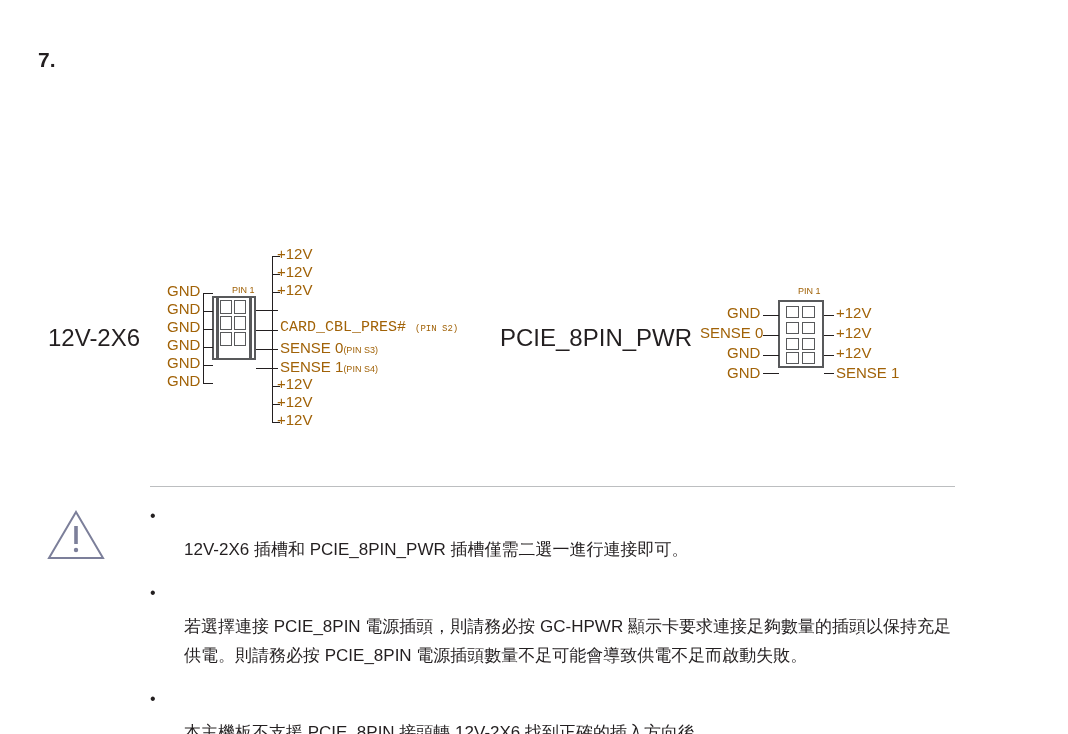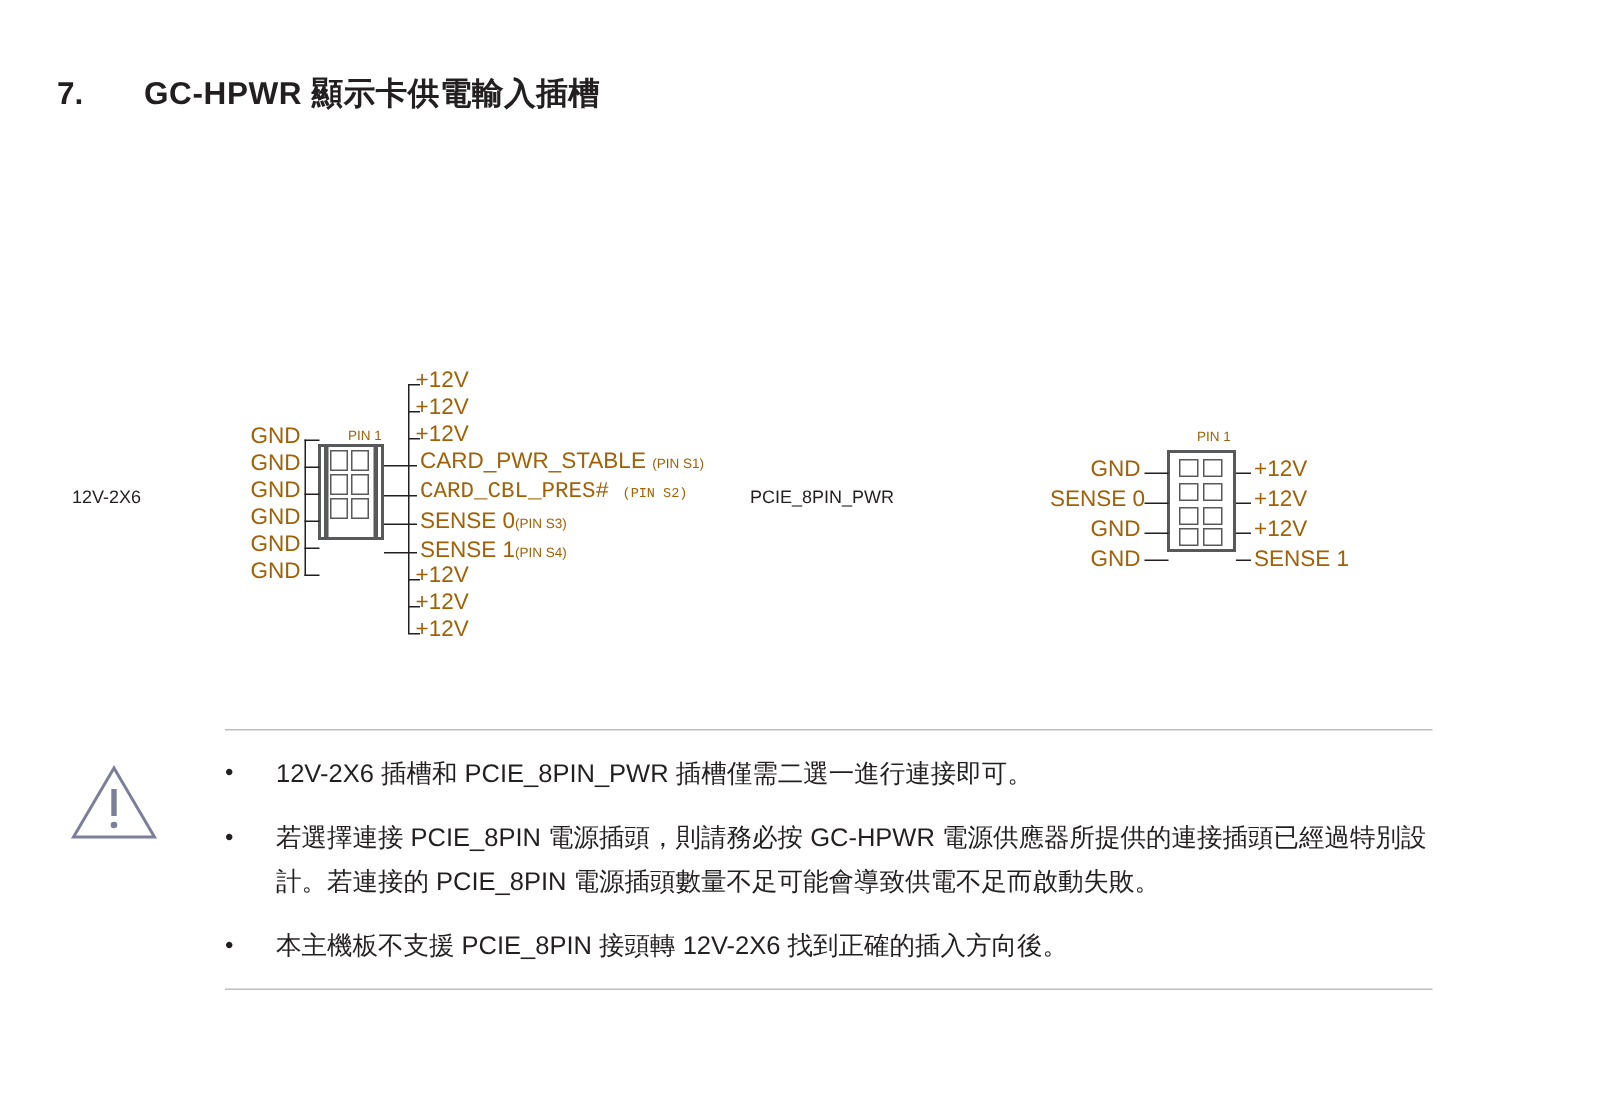--- a/index.html
+++ b/index.html
@@ -73,21 +73,21 @@
     font-size: 15px;
     color: #a16207;
     white-space: nowrap;
   }
   .lbl.tiny {
     font-size: 9px;
   }
 
   .connector-title {
     position: absolute;
-    font-size: 12px;
+    font-size: 24px;
     color: #231f20;
     white-space: nowrap;
   }
 
   
   .conn-box {
     position: absolute;
     border: 2px solid #58595b;
     background: #ffffff;
     box-sizing: border-box;
@@ -140,38 +140,38 @@
   }
   .note-bullet {
     width: 34px;
     flex: 0 0 34px;
     text-align: left;
     font-size: 16px;
     line-height: 29px;
   }
   .note-text {
     flex: 1;
+    margin-top: 34px;
   }
 
   .warn-icon {
     position: absolute;
     left: 46px;
     top: 508px;
     width: 60px;
     height: 54px;
   }
 </style>
 </head>
 <body>
 
 <div class="page">
 
   <div class="heading">
     <span class="heading-num">7.</span>
-    <span class="heading-text">GC-HPWR 顯示卡供電輸入插槽</span>
   </div>
 
 
   <div class="diagram">
 
     <div class="connector-title" style="left:48px; top:88px;">12V-2X6</div>
 
     <div class="lbl tiny" style="left:232px; top:49px;">PIN 1</div>
 
     <div class="conn-box" style="left:212px; top:60px; width:44px; height:64px;"></div>
@@ -202,21 +202,20 @@
     <div class="line-v" style="left:203px; top:57px; height:91px;"></div>
 
     <div class="lbl" style="left:277px; top:9px;">+12V</div>
     <div class="lbl" style="left:277px; top:27px;">+12V</div>
     <div class="lbl" style="left:277px; top:45px;">+12V</div>
     <div class="line-v" style="left:272px; top:20px; height:100px;"></div>
     <div class="line-h" style="left:272px; top:20px; width:8px;"></div>
     <div class="line-h" style="left:272px; top:38px; width:8px;"></div>
     <div class="line-h" style="left:272px; top:56px; width:8px;"></div>
 
-    <div class="lbl" style="left:280px; top:63px;"><span>CARD_PWR_STABLE</span> <span class="lbl tiny" style="position:static;">(PIN S1)</span></div>
     <div class="lbl" style="left:280px; top:83px;font-family:Liberation Mono, monospace;"><span>CARD_CBL_PRES#</span> <span class="lbl tiny" style="position:static;">(PIN S2)</span></div>
     <div class="lbl" style="left:280px; top:103px;"><span>SENSE 0</span><span class="lbl tiny" style="position:static;">(PIN S3)</span></div>
     <div class="lbl" style="left:280px; top:122px;"><span>SENSE 1</span><span class="lbl tiny" style="position:static;">(PIN S4)</span></div>
 
     <div class="line-h" style="left:256px; top:74px; width:22px;"></div>
     <div class="line-h" style="left:256px; top:94px; width:22px;"></div>
     <div class="line-h" style="left:256px; top:113px; width:22px;"></div>
     <div class="line-h" style="left:256px; top:132px; width:22px;"></div>
 
     <div class="lbl" style="left:277px; top:139px;">+12V</div>
@@ -275,21 +274,21 @@
     <div class="note-rule"></div>
     <div class="note-inner">
 
       <div class="note-item">
         <div class="note-bullet">•</div>
         <div class="note-text">12V-2X6 插槽和 PCIE_8PIN_PWR 插槽僅需二選一進行連接即可。</div>
       </div>
 
       <div class="note-item">
         <div class="note-bullet">•</div>
-        <div class="note-text">若選擇連接 PCIE_8PIN 電源插頭，則請務必按 GC-HPWR 電源供應器所提供的連接插頭已經過特別設計。若連接的 PCIE_8PIN 電源插頭數量不足可能會導致供電不足而啟動失敗。</div>
+        <div class="note-text">若選擇連接 PCIE_8PIN 電源插頭，則請務必按 GC-HPWR 顯示卡要求連接足夠數量的插頭以保持充足供電。則請務必按 PCIE_8PIN 電源插頭數量不足可能會導致供電不足而啟動失敗。</div>
       </div>
 
       <div class="note-item">
         <div class="note-bullet">•</div>
         <div class="note-text">本主機板不支援 PCIE_8PIN 接頭轉 12V-2X6 找到正確的插入方向後。</div>
       </div>
 
     </div>
     <div class="note-rule"></div>
   </div>

